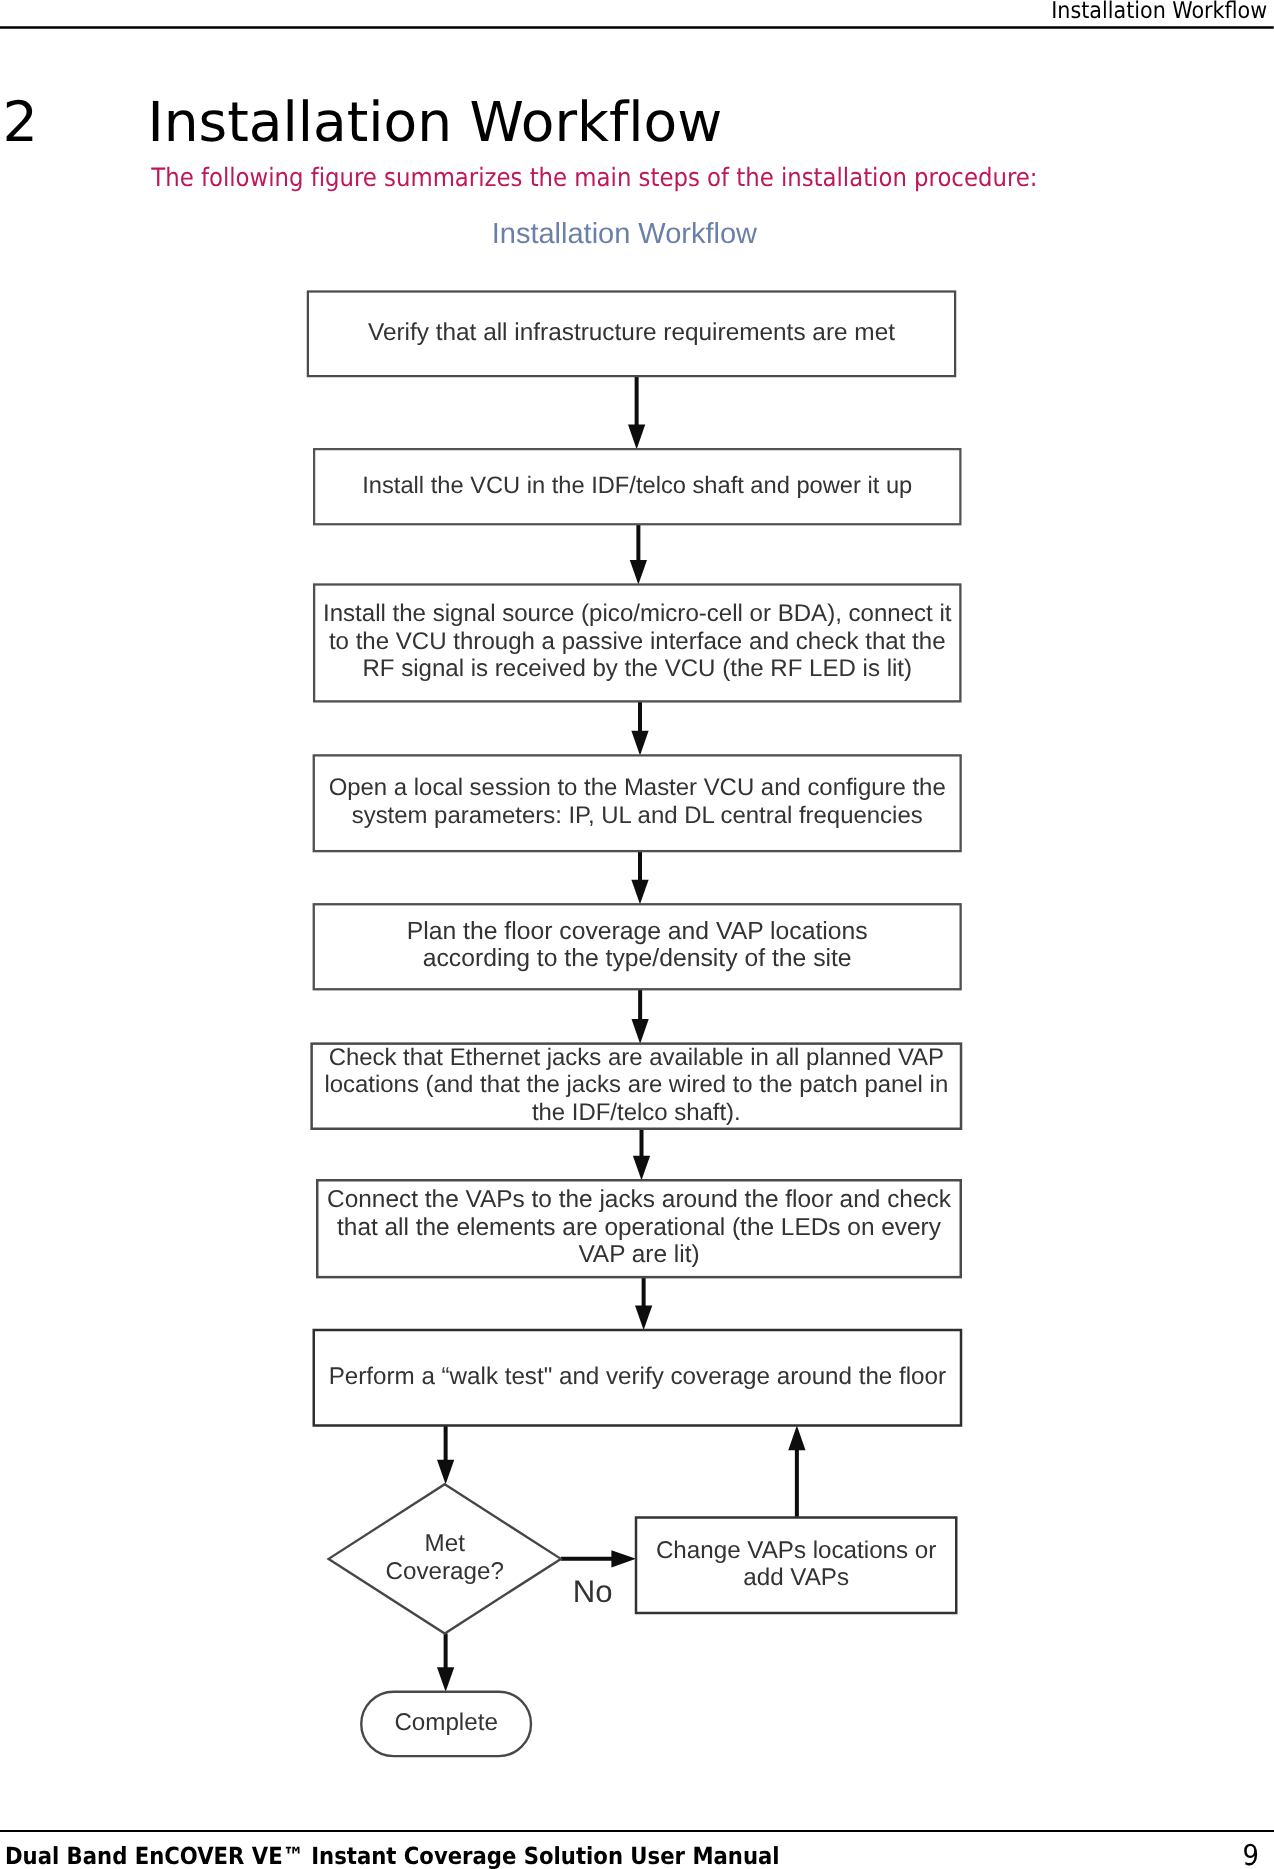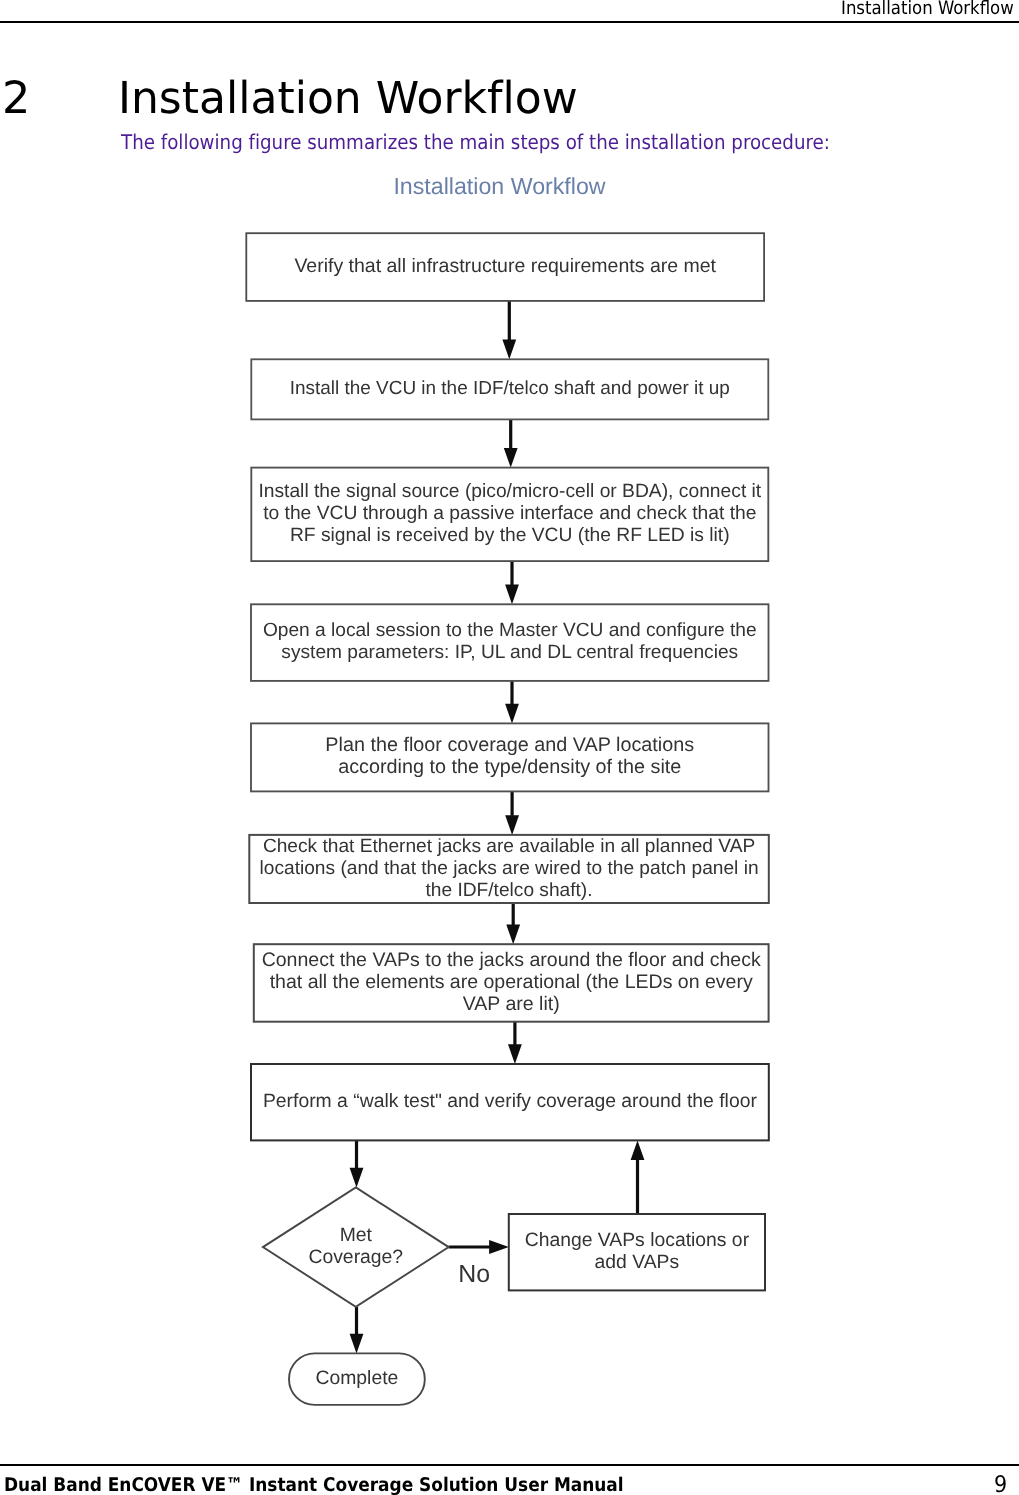--- a/index.html
+++ b/index.html
@@ -13,21 +13,21 @@
   
   #hdr-text{position:absolute;left:841px;top:-2px;font-size:18.4px;line-height:22px;
             font-family:"DejaVu Sans Condensed","DejaVu Sans",sans-serif;color:#000;
             white-space:nowrap;}
   #hdr-rule{position:absolute;left:0;top:20.6px;width:1019px;height:1.8px;background:#000;}
 
   
   #sec-num{position:absolute;left:1.5px;top:73.5px;font-size:44.5px;line-height:50px;color:#000;}
   #sec-title{position:absolute;left:117.5px;top:75px;font-size:44px;line-height:48px;color:#000;
              white-space:nowrap;font-variant-ligatures:none;}
-  #intro{position:absolute;left:121px;top:130px;font-size:20.3px;line-height:24px;color:#4c1d95;
+  #intro{position:absolute;left:121px;top:130px;font-size:20.3px;line-height:24px;color:#be185d;
          font-family:"DejaVu Sans Condensed","DejaVu Sans",sans-serif;white-space:nowrap;
          font-variant-ligatures:none;}
 
   
   #fig{position:absolute;left:0;top:0;width:1019px;height:1495px;}
   #fig svg{position:absolute;left:0;top:0;filter:blur(0.5px);}
   .fig-title{font-family:"Liberation Sans",sans-serif;font-size:23.2px;}
   .node-text{font-family:"Liberation Sans",sans-serif;font-size:19.35px;fill:#333333;}
 
   

